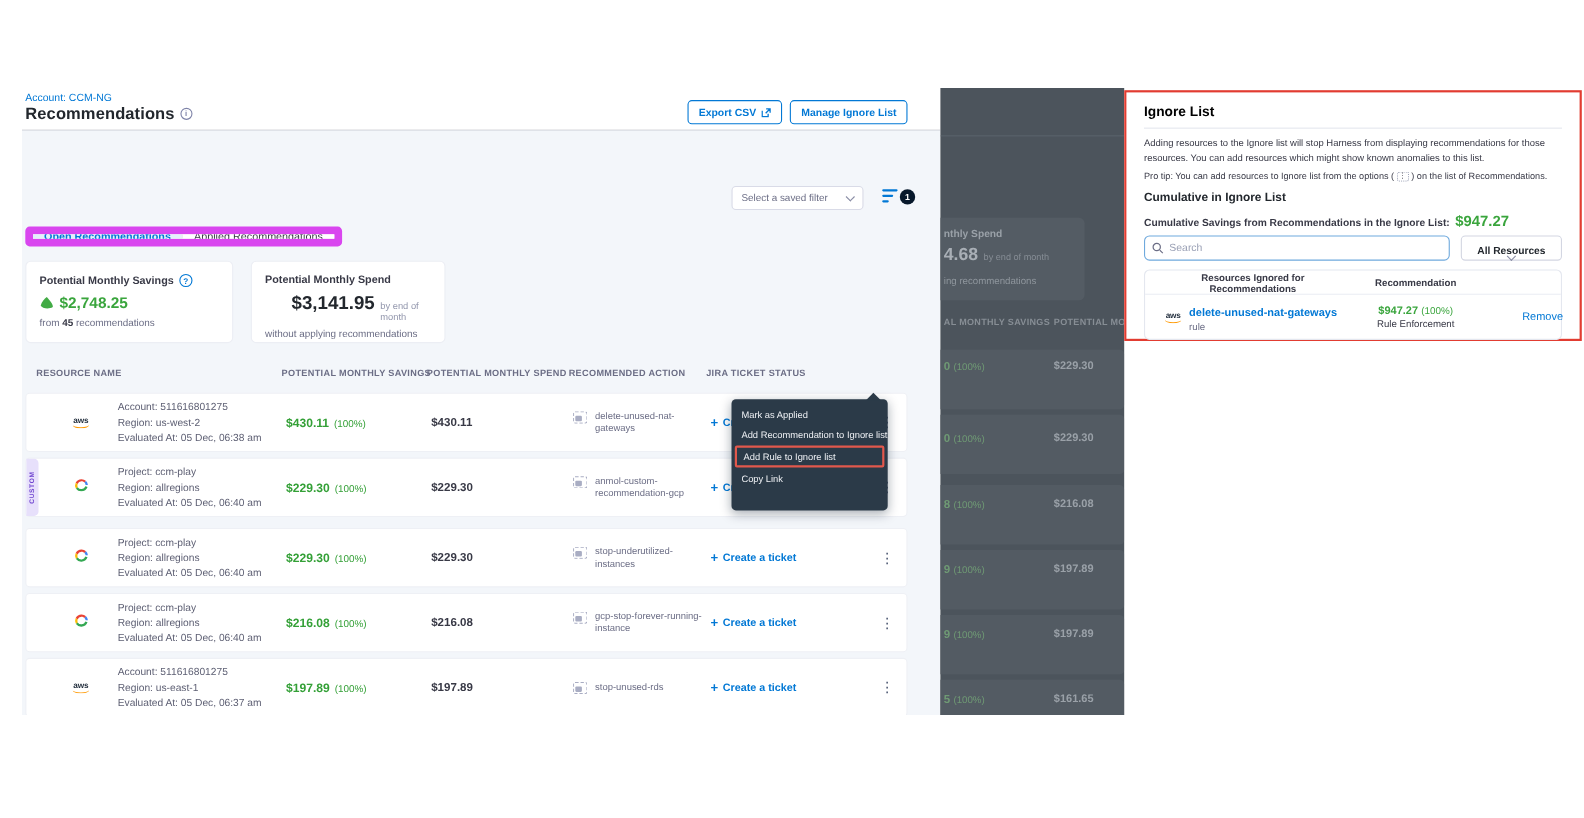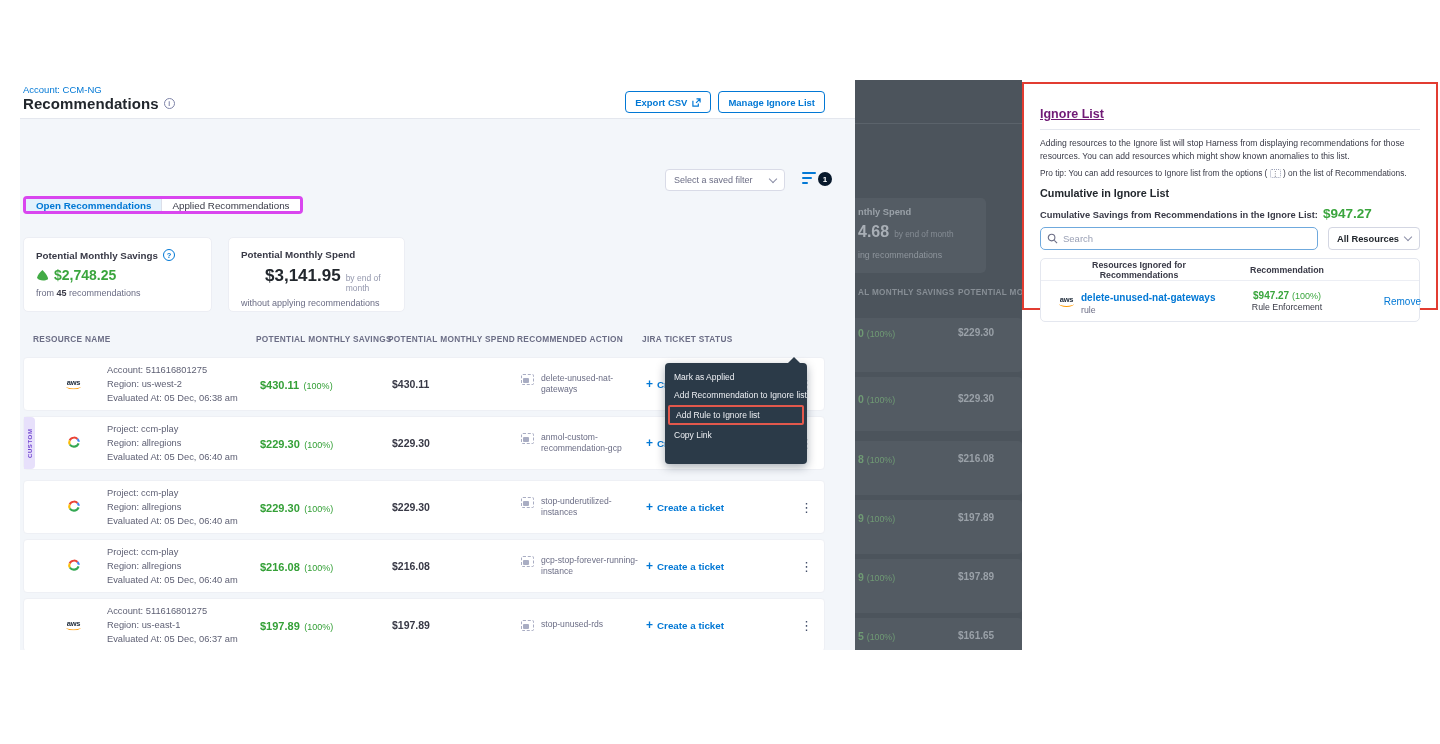--- a/index.html
+++ b/index.html
@@ -25,21 +25,21 @@
     border:1px solid #d9dbe7; border-radius:4px; display:flex; align-items:center; justify-content:space-between;
     padding:0 8px; font-size:9px; color:#6b6d85; }
   .chev { width:6px; height:6px; border-right:1.3px solid #8b8ea6; border-bottom:1.3px solid #8b8ea6;
     transform:rotate(45deg); margin-top:-3px; flex:none; }
   .filter-wrap { position:absolute; left:782px; top:53px; width:30px; height:17px; }
   .filter-bars span { display:block; height:2px; background:#0278d5; border-radius:2px; margin-bottom:3px; }
   .fb1{width:14px}.fb2{width:10px}.fb3{width:6px}
   .filter-badge { position:absolute; right:0; top:0; width:14px; height:14px; border-radius:50%;
     background:#07182b; color:#fff; font-size:8px; font-weight:700; display:flex; align-items:center; justify-content:center; }
 
-  .tabs { position:absolute; left:3px; top:77px; display:flex; height:18px; border:3px solid #d946ef;
+  .tabs { position:absolute; left:3px; top:87px; display:flex; height:18px; border:7px solid #d946ef;
     border-radius:4px; overflow:hidden; background:#fff; }
   .tab { display:flex; align-items:center; padding:0 10px; font-size:9.8px; color:#383946; background:#fff; }
   .tab.active { background:#e3f1fc; color:#0278d5; font-weight:700; }
   .tab + .tab { border-left:1px solid #dcdfe9; }
 
   .card { position:absolute; top:118px; height:75px; background:#fff; border-radius:5px; border:1px solid #eceef4; }
   .card.savings { left:3px; width:189px; }
   .card.spend { left:208px; width:177px; }
   .card-title-row { display:flex; align-items:center; gap:5px; margin:11px 0 0 12px; }
   .card-title { font-size:9.8px; font-weight:600; color:#383946; }
@@ -103,39 +103,39 @@
   .dim-th { position:absolute; top:208px; font-size:8.2px; font-weight:700; color:#878e95; letter-spacing:.3px; white-space:nowrap; }
   .dim-row-vals { position:absolute; height:14px; white-space:nowrap; }
   .dv1{top:247px}.dv2{top:313px}.dv3{top:373px}.dv4{top:432px}.dv5{top:491px}.dv6{top:550px}
   .dim-sav { position:absolute; left:3px; font-size:10.5px; font-weight:700; color:#6f9a74; white-space:nowrap; }
   .dim-sav i { font-style:normal; font-weight:400; font-size:8.8px; }
   .dim-spend { position:absolute; left:103px; font-size:10px; font-weight:600; color:#9aa1a8; }
 
   
   .panel { position:absolute; left:1022px; top:82px; width:416px; height:228px; background:#fff;
     border:2px solid #e23c31; z-index:30; padding:0 16px; }
-  .panel-title { margin-top:23px; font-size:12.5px; font-weight:700; color:#701a75;text-decoration:underline; }
+  .panel-title { margin-top:10px; font-size:12.5px; font-weight:700; color:#000000; }
   .panel-hr { margin-top:8px; height:1px; background:#e4e7ee; }
   .panel-desc { margin-top:7px; font-size:8.6px; color:#383946; line-height:12.5px; }
   .panel-tip { margin-top:5px; font-size:8.3px; color:#383946; line-height:12px; }
   .tip-kebab { display:inline-block; border:1px dotted #9aa0b5; border-radius:2px; font-size:7px;
     line-height:7px; padding:0 1px; color:#383946; vertical-align:middle; }
   .panel-section { margin-top:8px; font-size:10.8px; font-weight:700; color:#22272d; }
   .cum-row { margin-top:7px; display:flex; align-items:baseline; gap:5px; white-space:nowrap; }
   .cum-label { font-size:9.3px; font-weight:600; color:#383946; }
   .cum-value { font-size:13.5px; font-weight:700; color:#3aa53d; }
   .panel-controls { margin-top:6px; display:flex; justify-content:space-between; }
   .search-box { position:relative; width:278px; height:23px; }
   .search-box svg { position:absolute; left:7px; top:6px; }
   .search-input { width:100%; height:100%; border:1.4px solid #6fa9dd; border-radius:5px; outline:none;
     padding:0 8px 0 22px; font-size:9.5px; color:#383946; font-family:inherit; background:#fff; }
   .search-input::placeholder { color:#9aa0b5; }
   .res-select { width:92px; height:23px; border:1px solid #d3d6e2; border-radius:4px; background:#fff;
-    display:flex; align-items:center; justify-content:space-between; padding:0 8px;
-    font-size:9.3px; font-weight:600; color:#22272d; }
+    display:flex; align-items:center; justify-content:flex-end; padding:0 8px;
+    font-size:9.3px; font-weight:600; color:#22272d;flex-direction:column; }
   .p-table { margin-top:8px; border:1px solid #e4e7ef; border-radius:5px; background:#fff; }
   .p-thead { display:grid; grid-template-columns:176px 140px 64px; align-items:center; height:22px;
     border-bottom:1px solid #eceef4; }
   .p-th { font-size:8.8px; font-weight:600; color:#383946; }
   .p-th.c1 { padding-left:20px;text-align:center; } .p-th.c2 { text-align:center; }
   .p-trow { display:grid; grid-template-columns:176px 140px 64px; align-items:center; height:40px; }
   .p-name-cell { display:flex; align-items:center; gap:7px; padding-left:18px; }
   .p-name { font-size:10px; font-weight:600; color:#0278d5; line-height:12px; }
   .p-type { font-size:8.8px; color:#6b6d85; line-height:11px; }
   .p-rec { text-align:center; }

